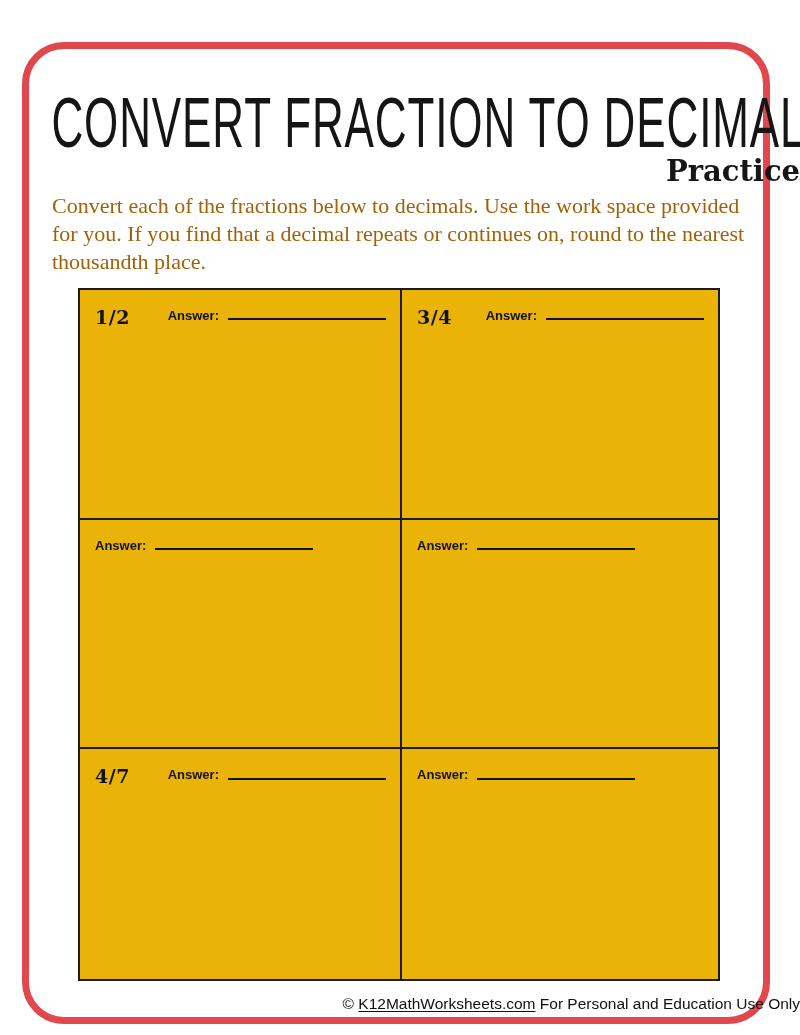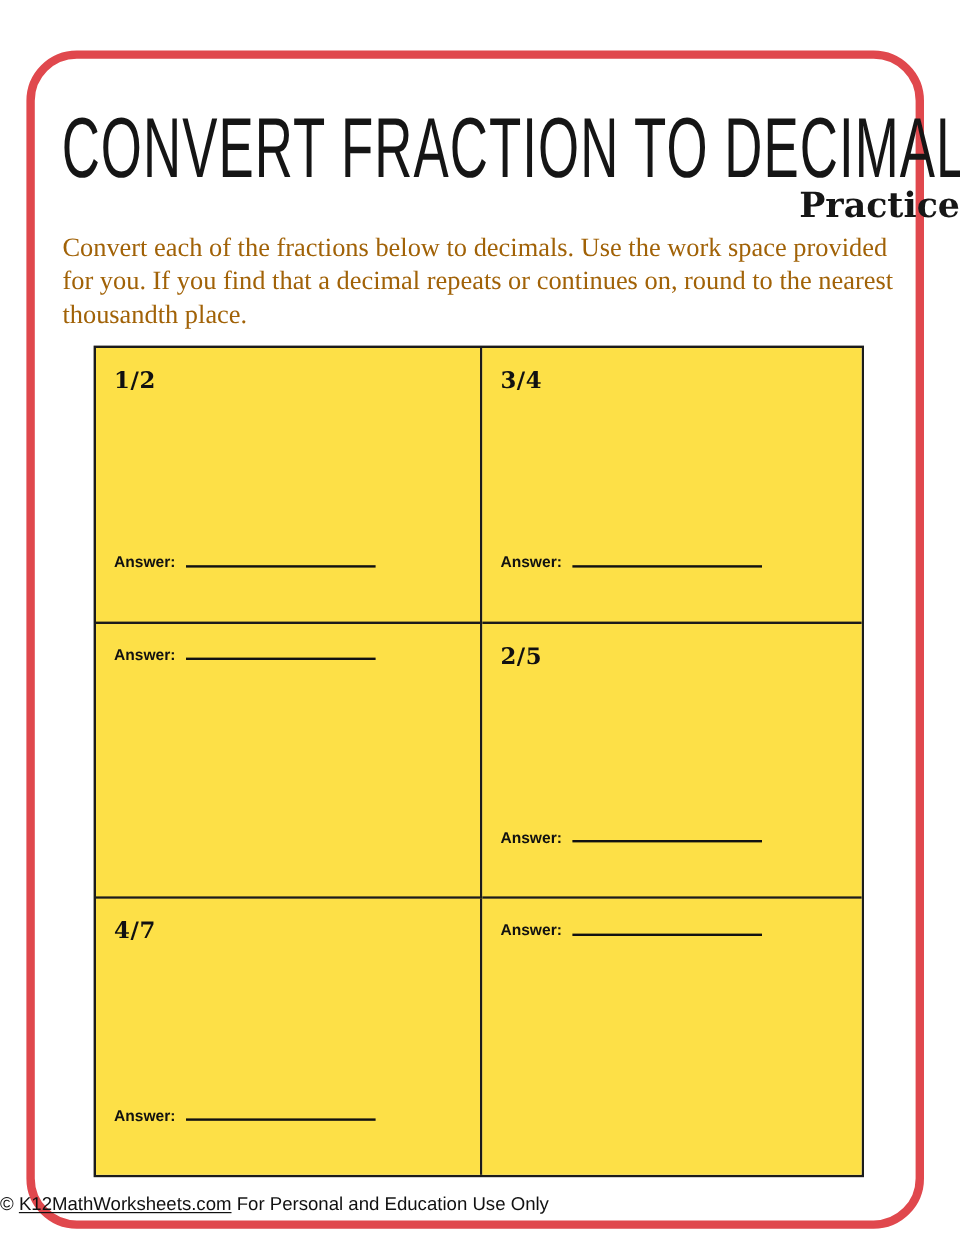--- a/index.html
+++ b/index.html
@@ -76,24 +76,23 @@
     display: grid;
     grid-template-columns: 322px 1fr;
     grid-template-rows: 1fr 1fr 1fr;
     border: 2px solid #1b1b1b;
     box-sizing: border-box;
     background: #ffffff;
   }
   .cell {
     box-sizing: border-box;
     display: flex;
-    flex-direction: column;
     justify-content: space-between;
     padding: 16px 14px 42px 15px;
-    background: #fde047;
+    background: #eab308;
   }
   .cell.col-left { border-right: 2px solid #1b1b1b; }
   .cell.row-top, .cell.row-mid { border-bottom: 2px solid #1b1b1b; }
   .fraction {
     font-family: "DejaVu Serif", serif;
     font-weight: 700;
     font-size: 19px;
     letter-spacing: 0.5px;
     color: #111111;
   }
@@ -110,21 +109,21 @@
     height: 0.95em;
     margin-left: 9px;
     border-bottom: 2px solid #111111;
     vertical-align: baseline;
   }
   .footer {
     position: absolute;
     top: 977px;
     left: 0;
     width: 100%;
-    text-align: left;
+    text-align: right;
     font-family: "Liberation Sans", sans-serif;
     font-size: 15.5px;
     color: #111111;
   }
   .footer-link {
     text-decoration: underline;
     text-underline-offset: 2px;
     cursor: pointer;
   }
 </style>
@@ -159,21 +158,20 @@
       </div>
     </div>
 
     <div class="cell col-left row-mid">
       <div class="answer-row">
         <span>Answer:</span><span class="answer-line"></span>
       </div>
     </div>
 
     <div class="cell row-mid">
-      <div class="fraction">2/5</div>
       <div class="answer-row">
         <span>Answer:</span><span class="answer-line"></span>
       </div>
     </div>
 
     <div class="cell col-left">
       <div class="fraction">4/7</div>
       <div class="answer-row">
         <span>Answer:</span><span class="answer-line"></span>
       </div>

